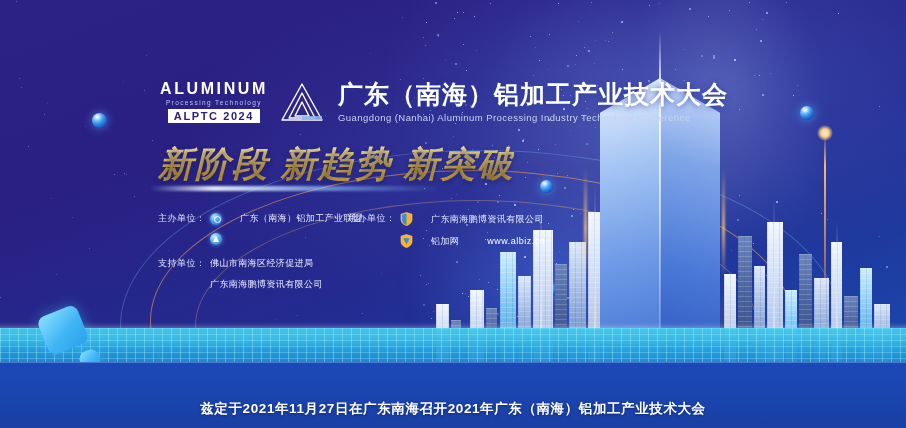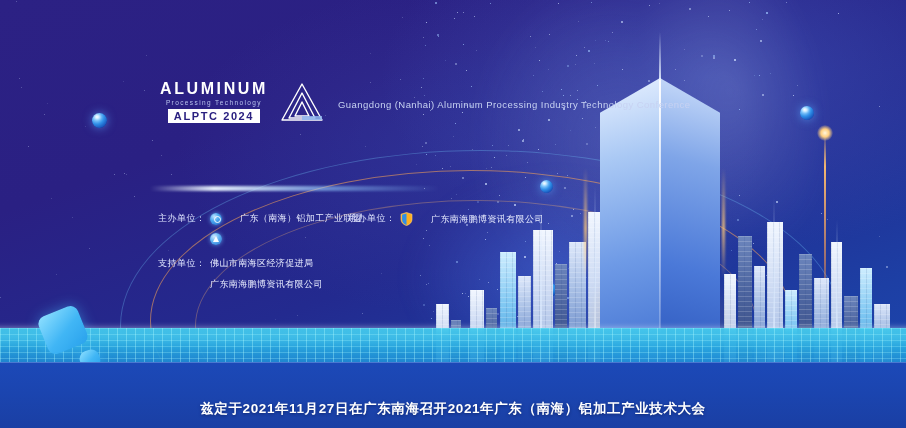--- a/index.html
+++ b/index.html
@@ -646,24 +646,26 @@
       <svg viewBox="0 0 48 44" width="48" height="44">
         <g fill="none" stroke="#ffffff" stroke-width="1.4" stroke-linejoin="round">
           <path d="M24 4 L44 40 L4 40 Z"></path>
           <path d="M24 13 L37 38 L11 38 Z"></path>
           <path d="M24 22 L31 36 L17 36 Z"></path>
         </g>
         <path d="M24 36 L44 36 L44 40 L24 40 Z" fill="#8fb6ef" opacity="0.85"></path>
       </svg>
     </div>
     <div class="title-wrap">
+      <div class="title-cn">广东（南海）铝加工产业技术大会</div>
       <div class="title-en">Guangdong (Nanhai) Aluminum Processing Industry Technology Conference</div>
     </div>
   </div>
 
+  <div class="headline">新阶段 新趋势 新突破</div>
   <div class="headline-underline"></div>
 
   <div class="credits">
     <div class="cred-row">
       <div class="cred-label">主办单位：</div>
       <div class="cred-items">
         <div class="cred-item">
           <span class="badge-circle"></span>
           <span class="txt">广东（南海）铝加工产业联盟</span>
         </div>
@@ -692,20 +694,30 @@
       <div class="cred-items">
         <div class="cred-item">
           <span class="badge-shield">
             <svg viewBox="0 0 13 14" width="13" height="14">
               <path d="M6.5 0.5 L12 2.2 V7.4 C12 10.4 9.6 12.6 6.5 13.5 C3.4 12.6 1 10.4 1 7.4 V2.2 Z" fill="#ffb020" stroke="#ffd27a" stroke-width="0.6"></path>
               <path d="M6.5 1.6 L6.5 13.1 C4.0 12.2 2.1 10.2 2.1 7.4 V2.8 Z" fill="#2f8fe8"></path>
             </svg>
           </span>
           <span class="txt">广东南海鹏博资讯有限公司</span>
         </div>
+        <div class="cred-item">
+          <span class="badge-shield">
+            <svg viewBox="0 0 13 14" width="13" height="14">
+              <path d="M6.5 0.5 L12 2.2 V7.4 C12 10.4 9.6 12.6 6.5 13.5 C3.4 12.6 1 10.4 1 7.4 V2.2 Z" fill="#ffb020" stroke="#ffd27a" stroke-width="0.6"></path>
+              <path d="M3.3 4.2 H9.7 L6.5 10.6 Z" fill="#2f8fe8"></path>
+            </svg>
+          </span>
+          <span class="txt">铝加网</span>
+          <span class="url">www.albiz.cn</span>
+        </div>
       </div>
     </div>
   </div>
 
   <div class="bottom-band">
     <div class="line line2">兹定于2021年11月27日在广东南海召开2021年广东（南海）铝加工产业技术大会</div>
   </div>
 
 </div>
 

